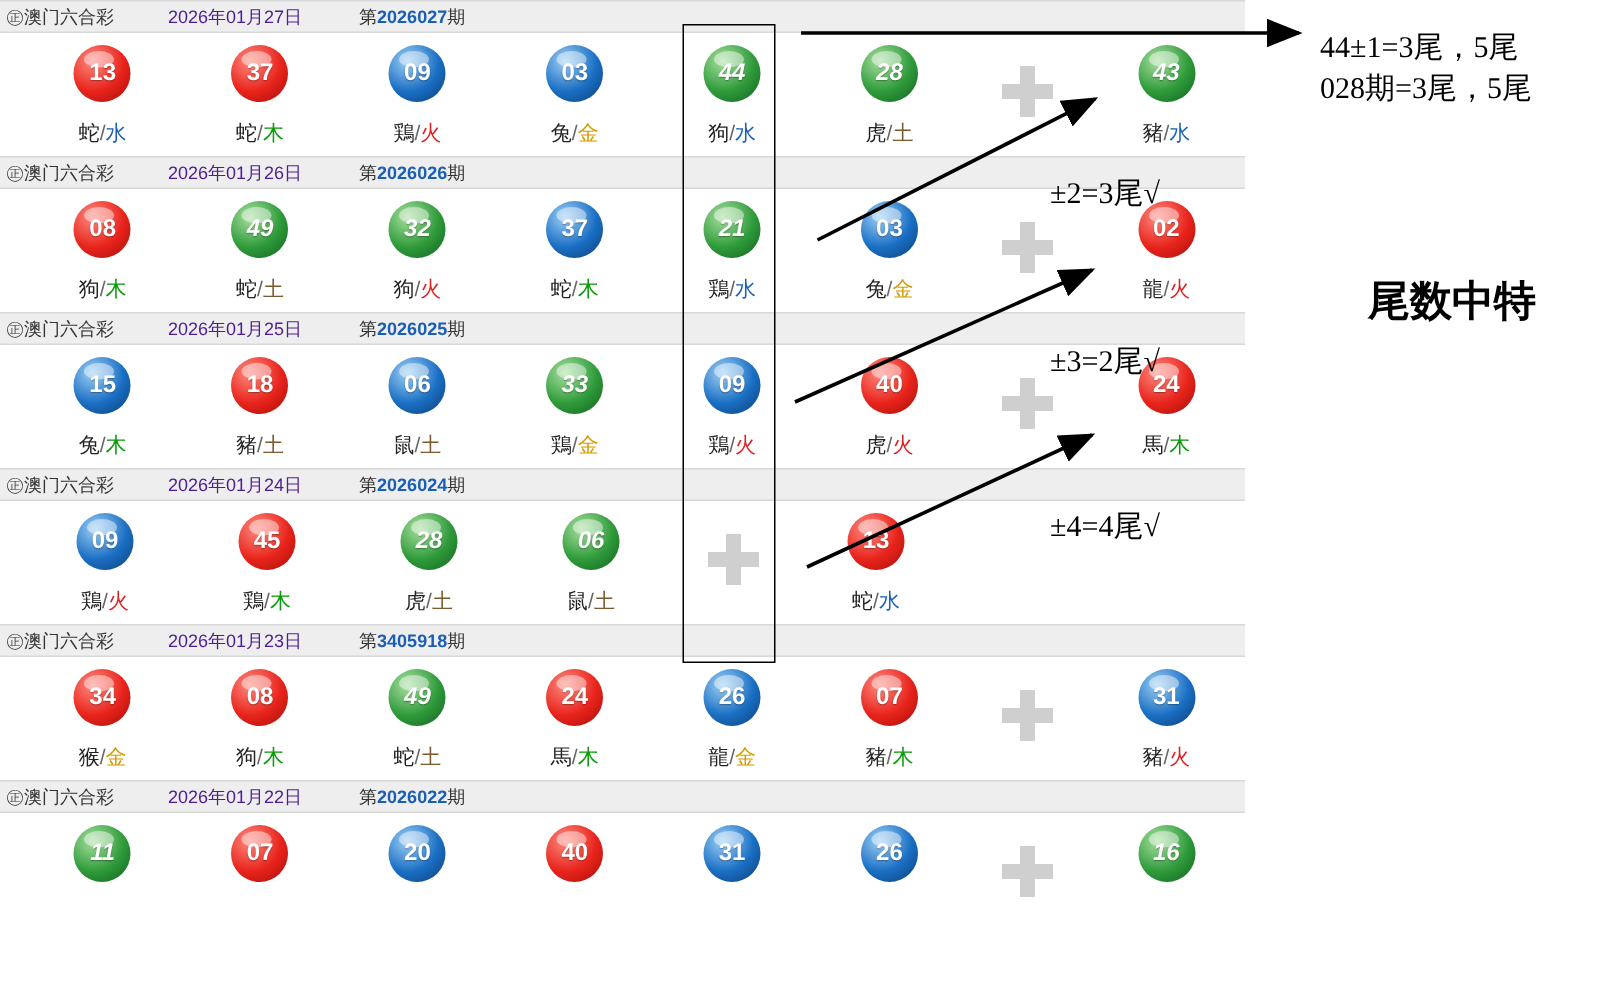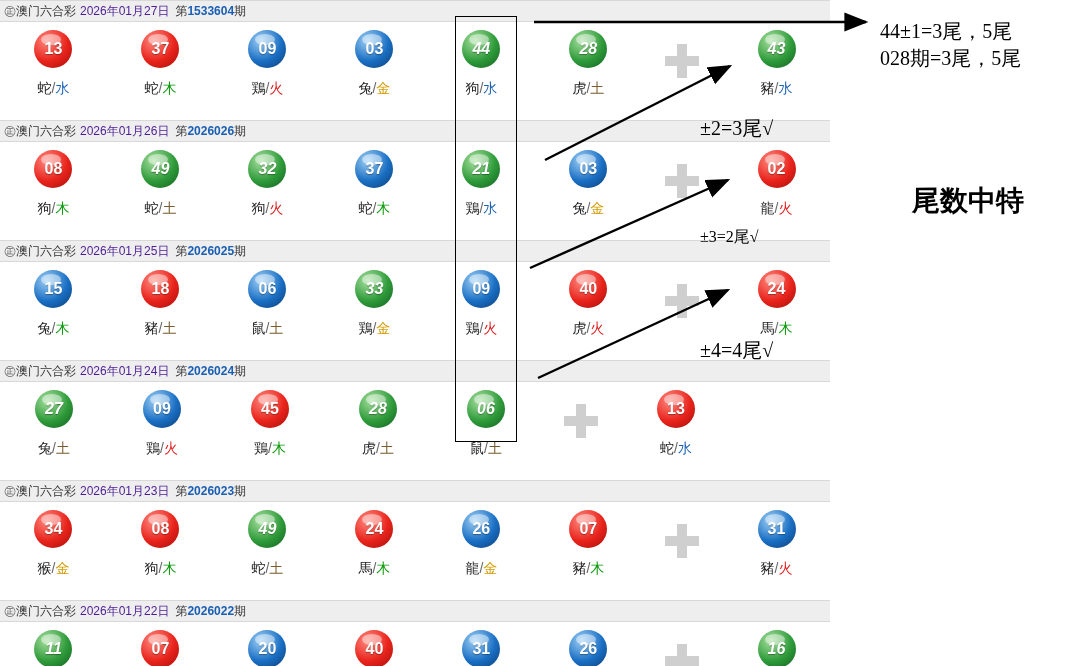--- a/index.html
+++ b/index.html
@@ -26,30 +26,32 @@
     height: 22px;
     background: #eeeeee;
     border-top: 1px solid #d8d8d8;
     border-bottom: 1px solid #d8d8d8;
     display: flex;
     align-items: center;
     padding-left: 4px;
     font-size: 12px;
     color: #222;
     white-space: nowrap;
+    gap: 32px;
   }
   .draw-header .hdr-src { color: #333; }
   .draw-header .hdr-date { margin-left: 4px; color: #4c1d95; }
   .draw-header .hdr-issue { margin-left: 6px; color: #333; }
   .draw-header .hdr-issue b { color: #1a5fb4; font-weight: bold; }
   .balls-row {
     display: flex;
     align-items: flex-start;
-    height: 98px;
+    height: 82px;
     padding-top: 8px;
+    margin-left: 16px;
   }
   .ball-cell {
     width: 108px;
     display: flex;
     flex-direction: column;
     align-items: center;
   }
   .ball-cell.special { width: 108px; align-items: center; }
   .plus-cell {
     width: 82px;
@@ -130,35 +132,35 @@
     font-size: 19px;
     color: #000;
     white-space: nowrap;
     font-family: "Liberation Serif", serif;
   }
   .note.sans { font-family: "Liberation Sans", sans-serif; }
   .note-right1 { left: 880px; top: 18px; font-size: 20px; }
   .note-right2 { left: 880px; top: 45px; font-size: 20px; }
   .note-center { left: 912px; top: 182px; font-size: 28px; font-weight: bold; }
   .note-pm2 { left: 700px; top: 115px; font-size: 20px; }
-  .note-pm3 { left: 700px; top: 227px; font-size: 16px; }
+  .note-pm3 { left: 700px; top: 227px; font-size: 20px; }
   .note-pm4 { left: 700px; top: 337px; font-size: 20px; }
 </style>
 </head>
 <body>
 
 <div id="root">
 
   <div class="table-area">
 
     <div class="draw-block">
       <div class="draw-header">
         <span class="hdr-src">㊣澳门六合彩</span>
         <span class="hdr-date">2026年01月27日</span>
-        <span class="hdr-issue"><span>第</span><b>1533604</b><span>期</span></span>
+        <span class="hdr-issue"><span>第</span><b>2026027</b><span>期</span></span>
       </div>
       <div class="balls-row">
         <div class="ball-cell">
           <div class="ball red">13</div>
           <div class="ball-label"><span>蛇</span><span class="sep">/</span><span class="el-water">水</span></div>
         </div>
         <div class="ball-cell">
           <div class="ball red">37</div>
           <div class="ball-label"><span>蛇</span><span class="sep">/</span><span class="el-wood">木</span></div>
         </div>
@@ -271,24 +273,20 @@
     </div>
 
     <div class="draw-block">
       <div class="draw-header">
         <span class="hdr-src">㊣澳门六合彩</span>
         <span class="hdr-date">2026年01月24日</span>
         <span class="hdr-issue"><span>第</span><b>2026024</b><span>期</span></span>
       </div>
       <div class="balls-row">
         <div class="ball-cell">
-          <div class="ball green">27</div>
-          <div class="ball-label"><span>兔</span><span class="sep">/</span><span class="el-earth">土</span></div>
-        </div>
-        <div class="ball-cell">
           <div class="ball blue">09</div>
           <div class="ball-label"><span>鶏</span><span class="sep">/</span><span class="el-fire">火</span></div>
         </div>
         <div class="ball-cell">
           <div class="ball red">45</div>
           <div class="ball-label"><span>鶏</span><span class="sep">/</span><span class="el-wood">木</span></div>
         </div>
         <div class="ball-cell">
           <div class="ball green">28</div>
           <div class="ball-label"><span>虎</span><span class="sep">/</span><span class="el-earth">土</span></div>
@@ -304,21 +302,21 @@
           <div class="ball red">13</div>
           <div class="ball-label"><span>蛇</span><span class="sep">/</span><span class="el-water">水</span></div>
         </div>
       </div>
     </div>
 
     <div class="draw-block">
       <div class="draw-header">
         <span class="hdr-src">㊣澳门六合彩</span>
         <span class="hdr-date">2026年01月23日</span>
-        <span class="hdr-issue"><span>第</span><b>2026023</b><span>期</span></span>
+        <span class="hdr-issue"><span>第</span><b>3405918</b><span>期</span></span>
       </div>
       <div class="balls-row">
         <div class="ball-cell">
           <div class="ball red">34</div>
           <div class="ball-label"><span>猴</span><span class="sep">/</span><span class="el-gold">金</span></div>
         </div>
         <div class="ball-cell">
           <div class="ball red">08</div>
           <div class="ball-label"><span>狗</span><span class="sep">/</span><span class="el-wood">木</span></div>
         </div>

